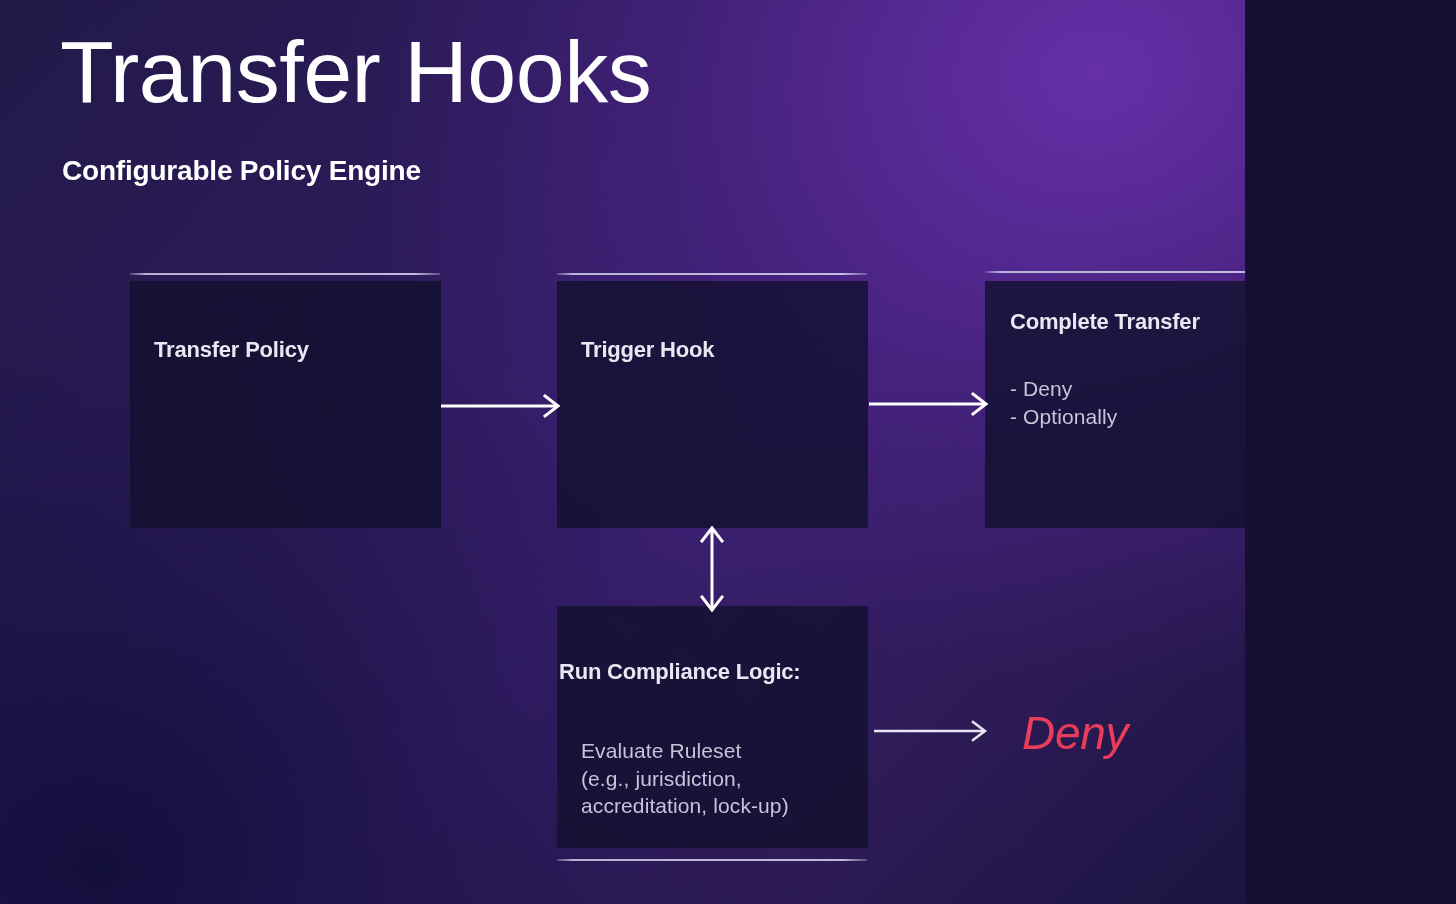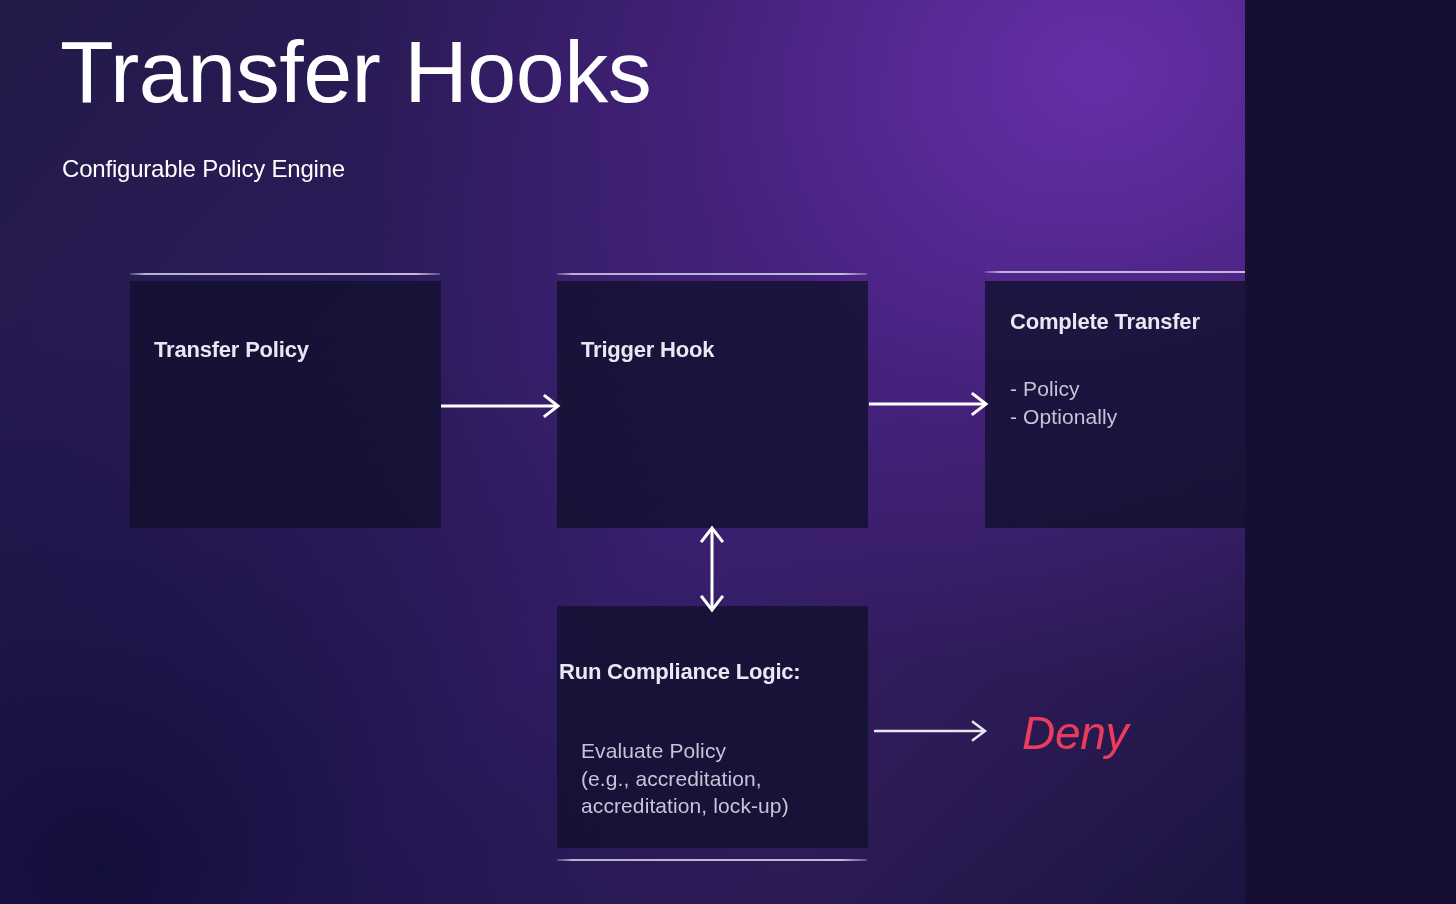--- a/index.html
+++ b/index.html
@@ -28,22 +28,22 @@
     font-weight: 200;
     letter-spacing: -0.5px;
     color: #ffffff;
     line-height: 1.05;
     white-space: nowrap;
   }
   .subtitle {
     position: absolute;
     left: 62px;
     top: 155px;
-    font-size: 24px;
-    font-weight: 400;
+    font-size: 28px;
+    font-weight: 700;
     color: #ffffff;
     letter-spacing: -0.2px;
     white-space: nowrap;
   }
 
   
   .node {
     position: absolute;
     background: rgba(18,16,46,0.80);
     box-sizing: border-box;
@@ -100,30 +100,30 @@
   <div class="node-title" style="left:154px; top:336px; width:270px;">Transfer Policy</div>
 
   <div class="rule" style="left:557px; top:273px; width:310px;"></div>
   <div class="node" style="left:557px; top:281px; width:311px; height:247px;"></div>
   <div class="node-title" style="left:581px; top:336px; width:270px;">Trigger Hook</div>
 
   <div class="rule" style="left:985px; top:271px; width:310px;"></div>
   <div class="node" style="left:985px; top:281px; width:311px; height:247px;"></div>
   <div class="node-title" style="left:1010px; top:308px; width:280px;">Complete Transfer</div>
   <div class="node-body" style="left:1010px; top:375px; width:280px;">
-    <span class="bl">- Policy</span>
+    <span class="bl">- Deny</span>
     <span class="bl" style="margin-top:0;">- Optionally</span>
   </div>
 
   <div class="node" style="left:557px; top:606px; width:311px; height:242px;"></div>
   <div class="rule" style="left:557px; top:859px; width:310px;"></div>
   <div class="node-title" style="left:559px; top:658px; width:250px;">Run Compliance Logic:</div>
   <div class="node-body" style="left:581px; top:737px; width:280px;">
-    <span class="bl">Evaluate Policy</span>
-    <span class="bl">(e.g., accreditation,</span>
+    <span class="bl">Evaluate Ruleset</span>
+    <span class="bl">(e.g., jurisdiction,</span>
     <span class="bl">accreditation, lock-up)</span>
   </div>
 
   <div class="arrow" style="left:441px; top:392px; width:122px; height:28px;">
     <svg width="122" height="28" viewBox="0 0 122 28">
       <path d="M0,14 L116,14" stroke="#ffffff" stroke-width="3" fill="none"></path>
       <path d="M104,4 L117,14 L104,24" stroke="#ffffff" stroke-width="3" fill="none" stroke-linecap="square" stroke-linejoin="miter"></path>
     </svg>
   </div>
 

